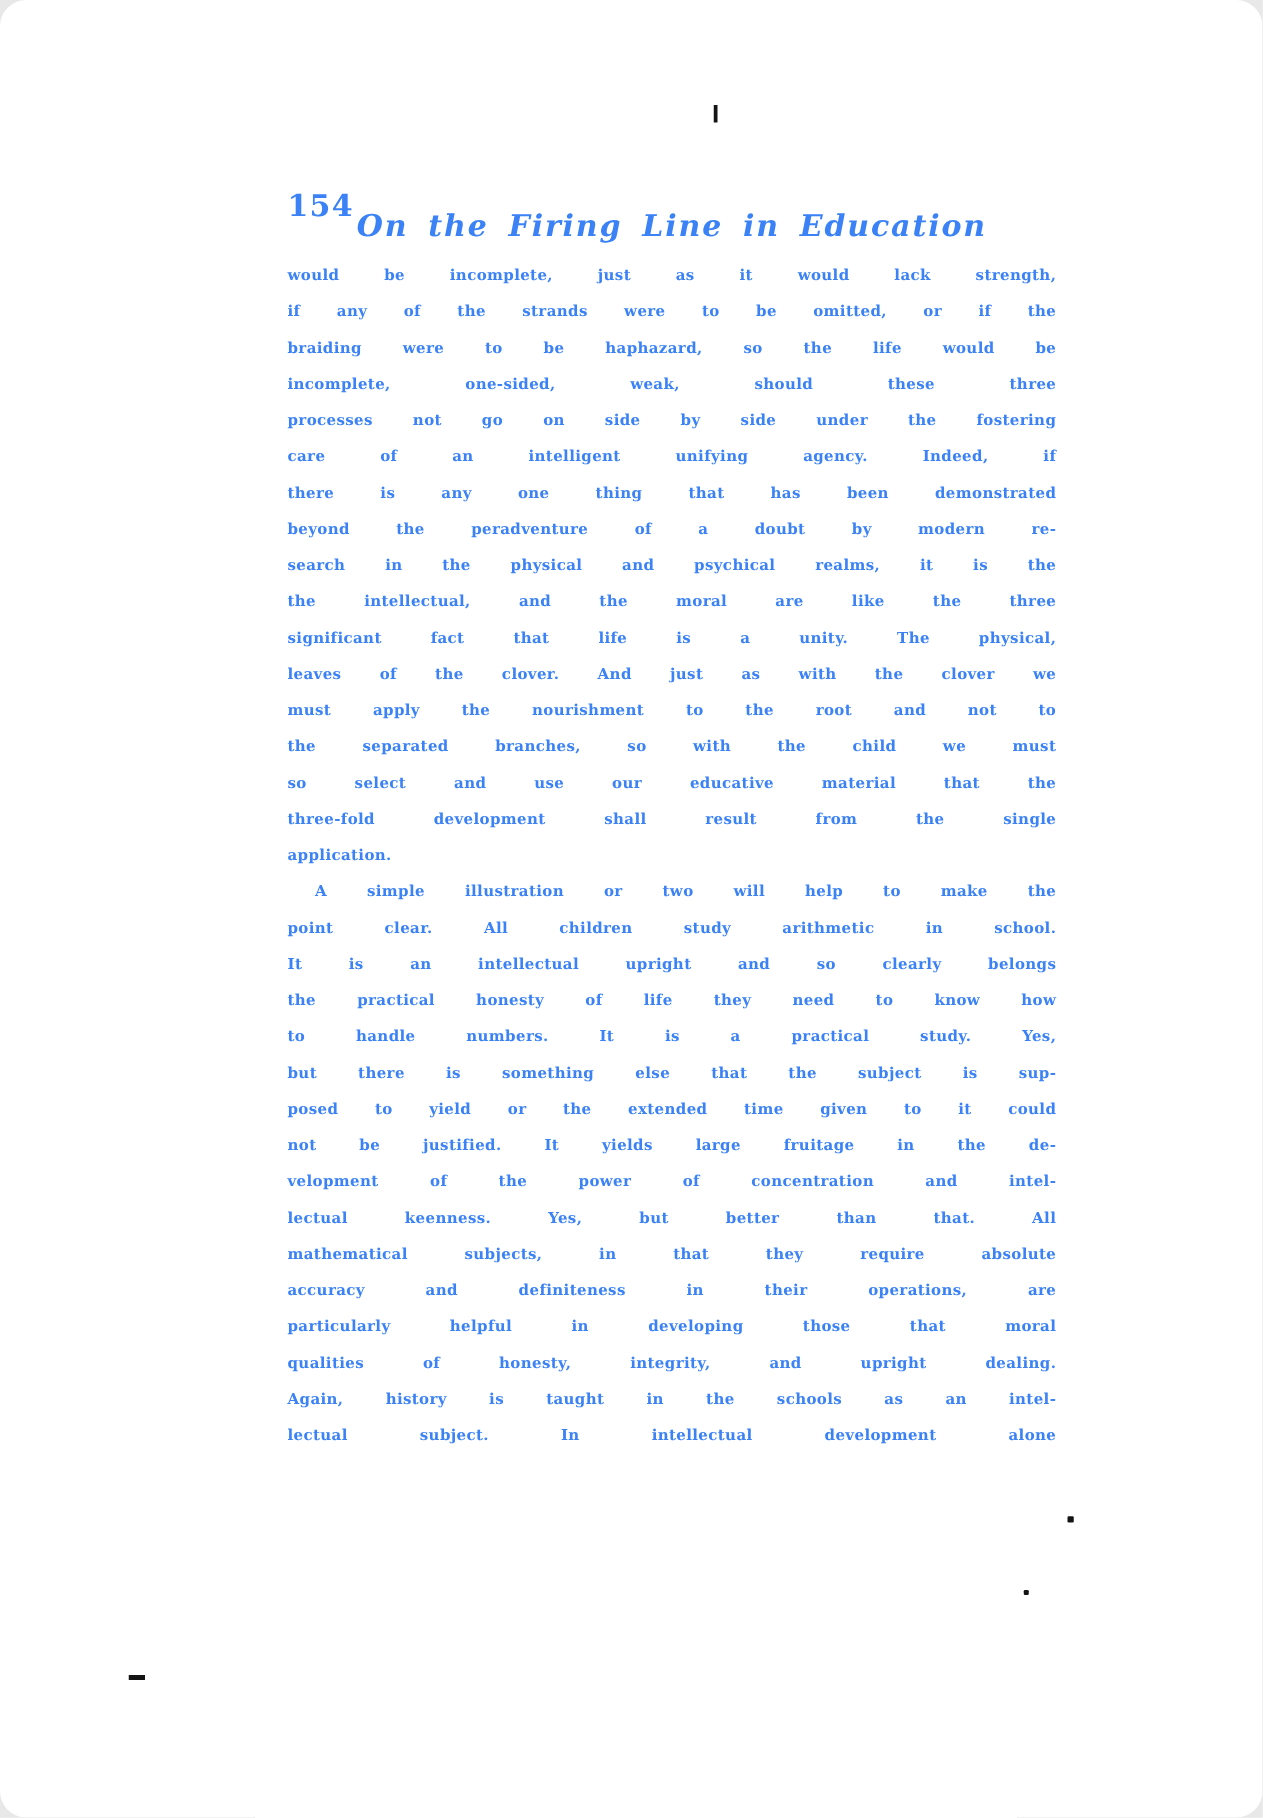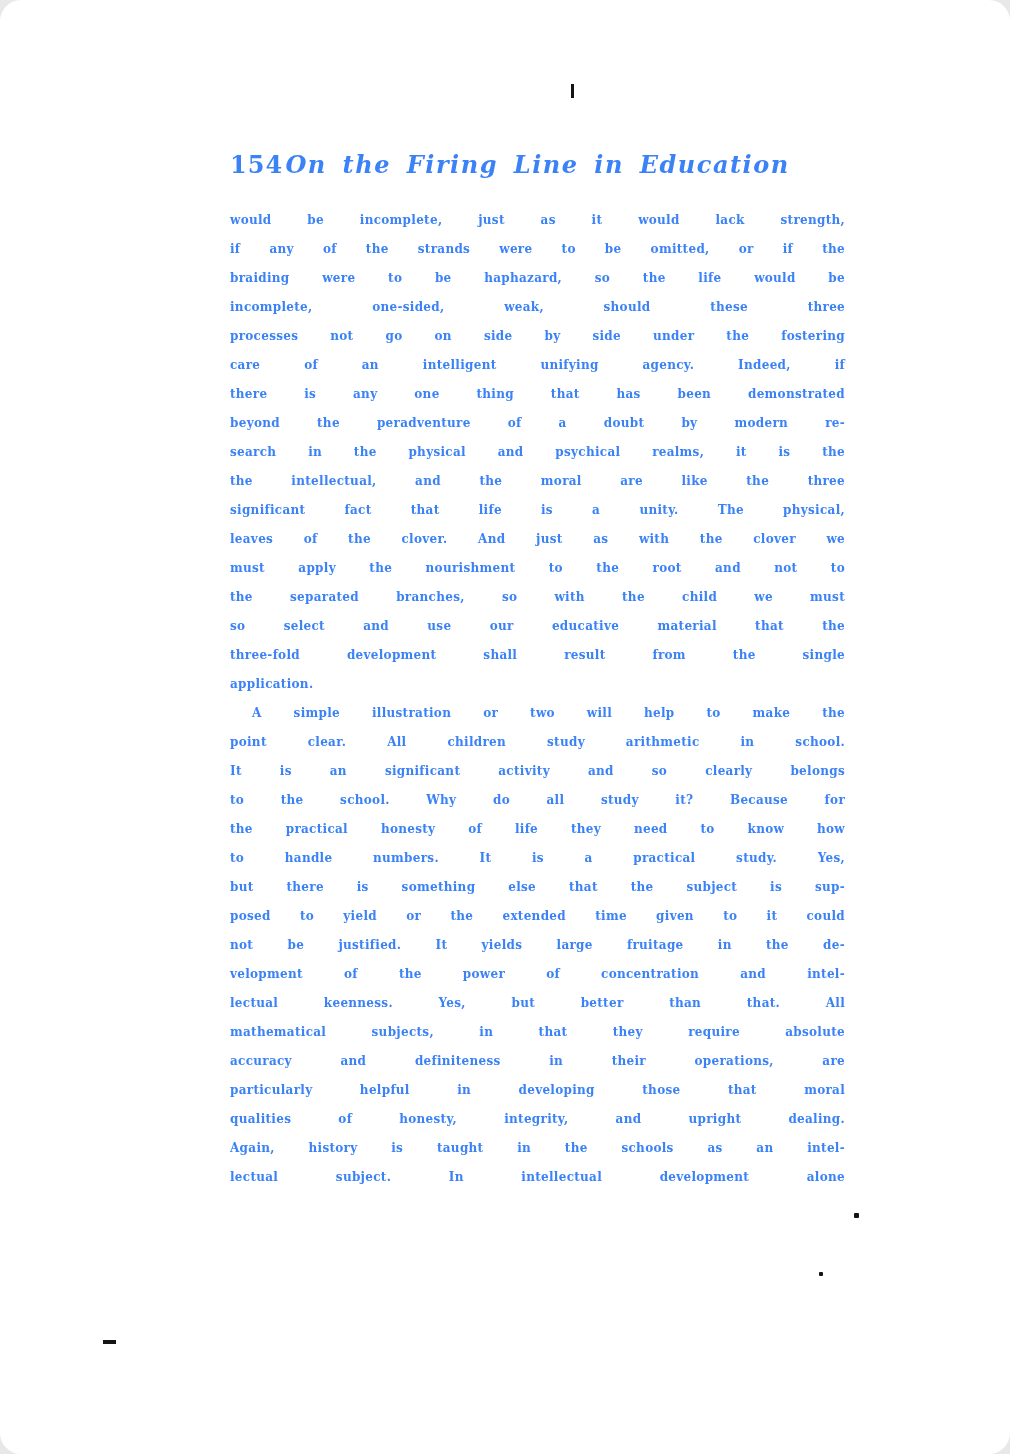--- a/index.html
+++ b/index.html
@@ -34,20 +34,21 @@
     letter-spacing: 1px;
   }
   .runhead {
     display: block;
     text-align: center;
     font-size: 24px;
     font-weight: 700;
     font-style: italic;
     letter-spacing: 1.5px;
     word-spacing: 6px;
+    margin-top: 16px;
   }
   
   .textblock {
     position: absolute;
     top: 206px;
     left: 230px;
     width: 615px;
     font-size: 12px;
     font-weight: 700;
     line-height: 29px;
@@ -108,22 +109,21 @@
       <div class="line j">leaves of the clover. And just as with the clover we</div>
       <div class="line j">must apply the nourishment to the root and not to</div>
       <div class="line j">the separated branches, so with the child we must</div>
       <div class="line j">so select and use our educative material that the</div>
       <div class="line j">three-fold development shall result from the single</div>
       <div class="line l">application.</div>
     </div>
     <div class="para">
       <div class="line j indent">A simple illustration or two will help to make the</div>
       <div class="line j">point clear. All children study arithmetic in school.</div>
-      <div class="line j">It is an significant activity and so clearly belongs</div>
-      <div class="line j">to the school. Why do all study it? Because for</div>
+      <div class="line j">It is an intellectual upright and so clearly belongs</div>
       <div class="line j">the practical honesty of life they need to know how</div>
       <div class="line j">to handle numbers. It is a practical study. Yes,</div>
       <div class="line j">but there is something else that the subject is sup-</div>
       <div class="line j">posed to yield or the extended time given to it could</div>
       <div class="line j">not be justified. It yields large fruitage in the de-</div>
       <div class="line j">velopment of the power of concentration and intel-</div>
       <div class="line j">lectual keenness. Yes, but better than that. All</div>
       <div class="line j">mathematical subjects, in that they require absolute</div>
       <div class="line j">accuracy and definiteness in their operations, are</div>
       <div class="line j">particularly helpful in developing those that moral</div>

